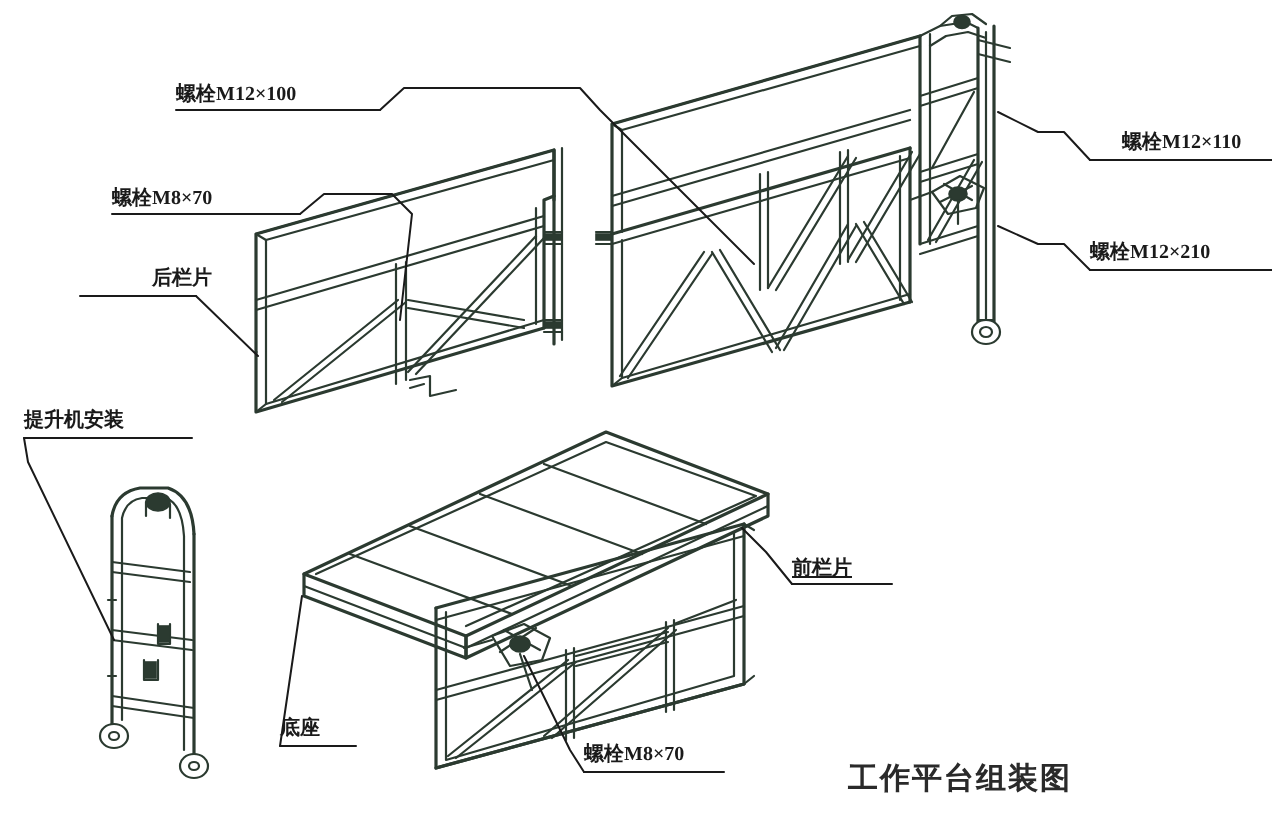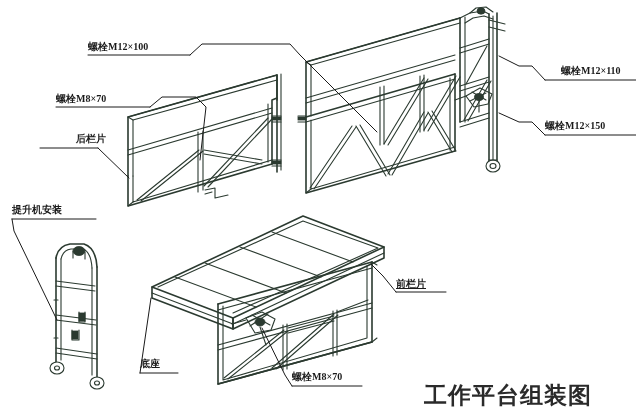--- a/index.html
+++ b/index.html
@@ -26,21 +26,21 @@
   .lbl {
     position: absolute;
     white-space: nowrap;
     color: #1a1a1a;
     font-family: "Liberation Serif", "DejaVu Serif", serif;
     font-weight: bold;
     letter-spacing: 0px;
   }
   .lbl-sm { font-size: 10px; }
   .lbl-title {
-    font-size: 23px;
+    font-size: 15px;
     font-weight: bold;
     color: #2a2a2a;
     letter-spacing: 1px;
   }
 </style>
 </head>
 <body>
 
 <div id="root">
 
@@ -362,17 +362,17 @@
   <div class="lbl lbl-sm" style="left:12px; top:203px;">提升机安装</div>
 
   <div class="lbl lbl-sm" style="left:140px; top:357px;">底座</div>
 
   <div class="lbl lbl-sm" style="left:292px; top:370px;">螺栓M8×70</div>
 
   <div class="lbl lbl-sm" style="left:396px; top:277px;text-decoration:underline;">前栏片</div>
 
   <div class="lbl lbl-sm" style="left:545px; top:64px;padding-left:16px;">螺栓M12×110</div>
 
-  <div class="lbl lbl-sm" style="left:545px; top:119px;">螺栓M12×150</div>
+  <div class="lbl lbl-sm" style="left:545px; top:119px;">螺栓M12×210</div>
 
   <div class="lbl lbl-title" style="left:424px; top:380px;">工作平台组装图</div>
 
 </div>
 
 </body></html>

